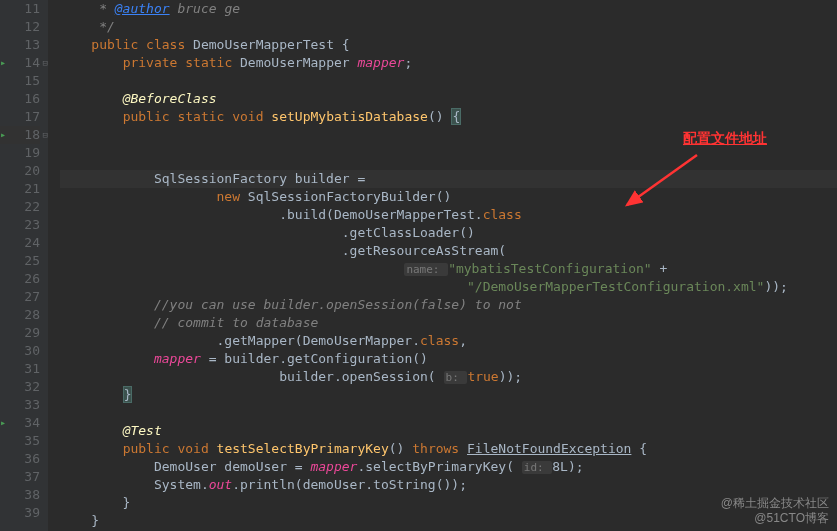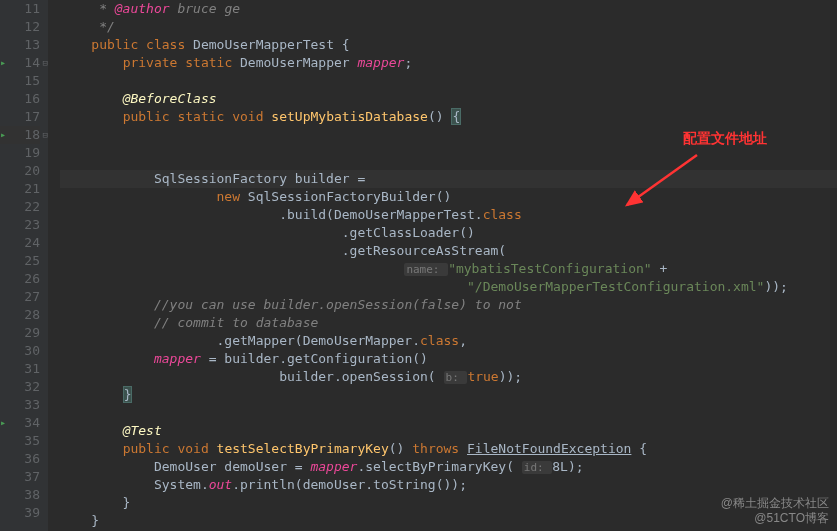--- a/index.html
+++ b/index.html
@@ -45,33 +45,34 @@
       background: #323232;
       margin-top: 44px;
     }
     .kw { color: #cc7832; }
     .method-decl { color: #ffc66d; }
     .annotation { color: #fef9c3; font-style: italic; }
     .comment { color: #808080; font-style: italic; }
     .string { color: #6a8759; }
     .static-field { color: #ec4899; font-style: italic; }
     .param-hint { color: #787878; background: #3a3a3a; padding: 0 2px; border-radius: 2px; font-size: 11px; font-style: normal; margin-top: 36px;}
-    .author-tag { color: #ec4899; font-style: italic; }
+    .author-tag { color: #3b82f6; font-style: italic; text-decoration: underline; }
     .author-name { color: #808080; font-style: italic; }
     .brace-match { background: #3b514d; border: 1px solid #4a6b66; }
     .underline { text-decoration: underline; }
     .annotation-box {
       position: absolute;
       top: 130px;
       right: 70px;
       color: #ff3333;
       font-family: "SimSun", sans-serif;
       font-size: 14px;
       font-weight: bold;
       pointer-events: none;
+      text-decoration: underline;
     }
     .arrow-svg {
       position: absolute;
       top: 150px;
       right: 120px;
       pointer-events: none;
     }
     .watermark {
       position: absolute;
       bottom: 4px;

